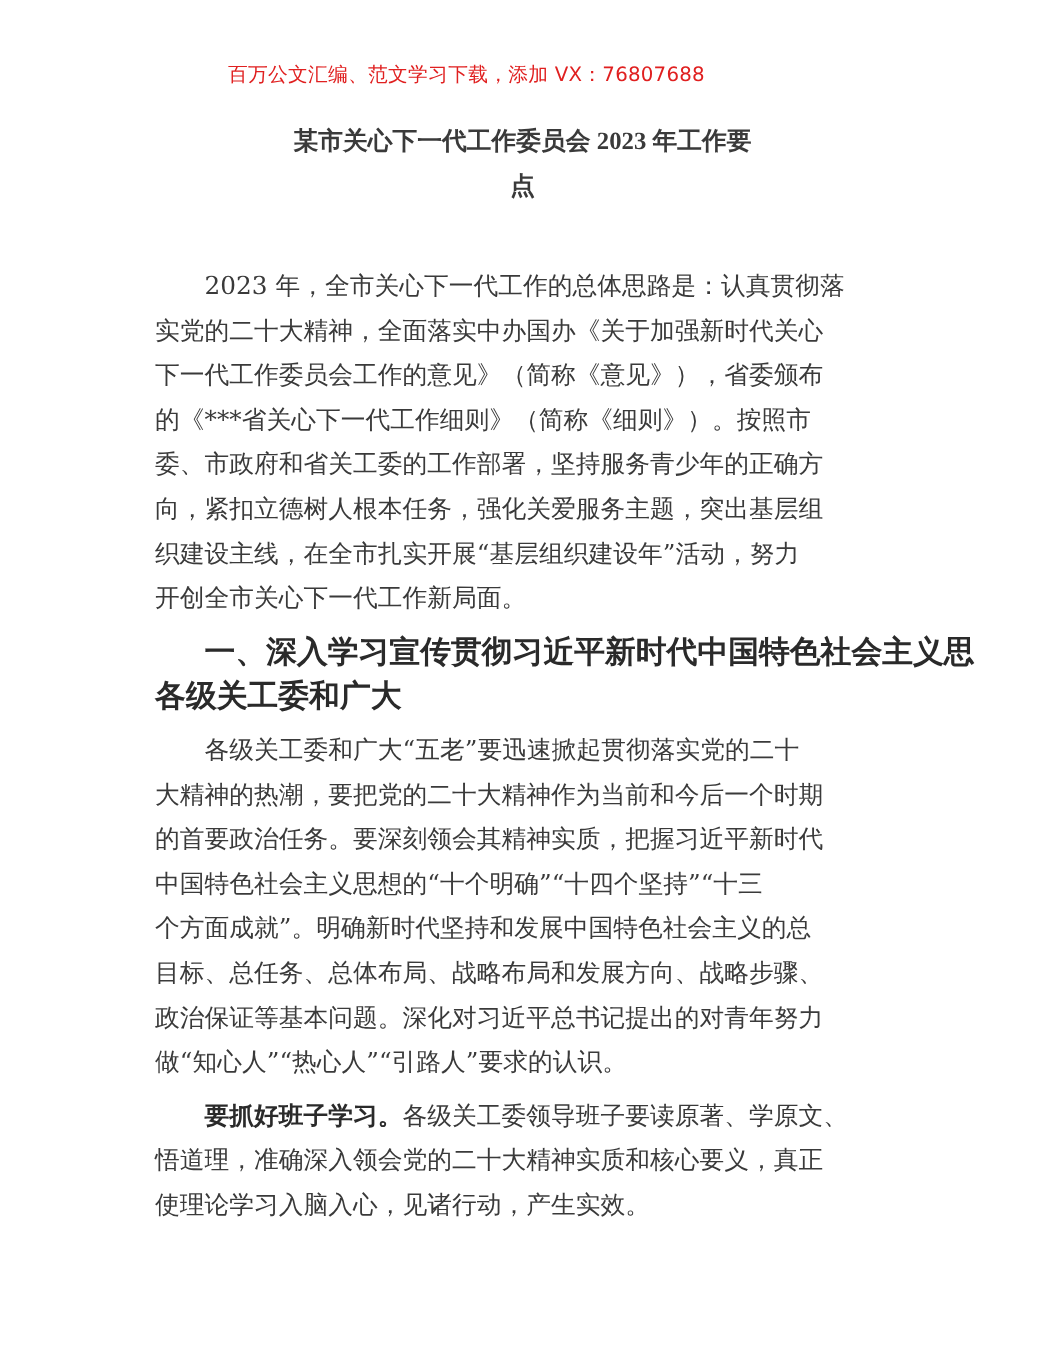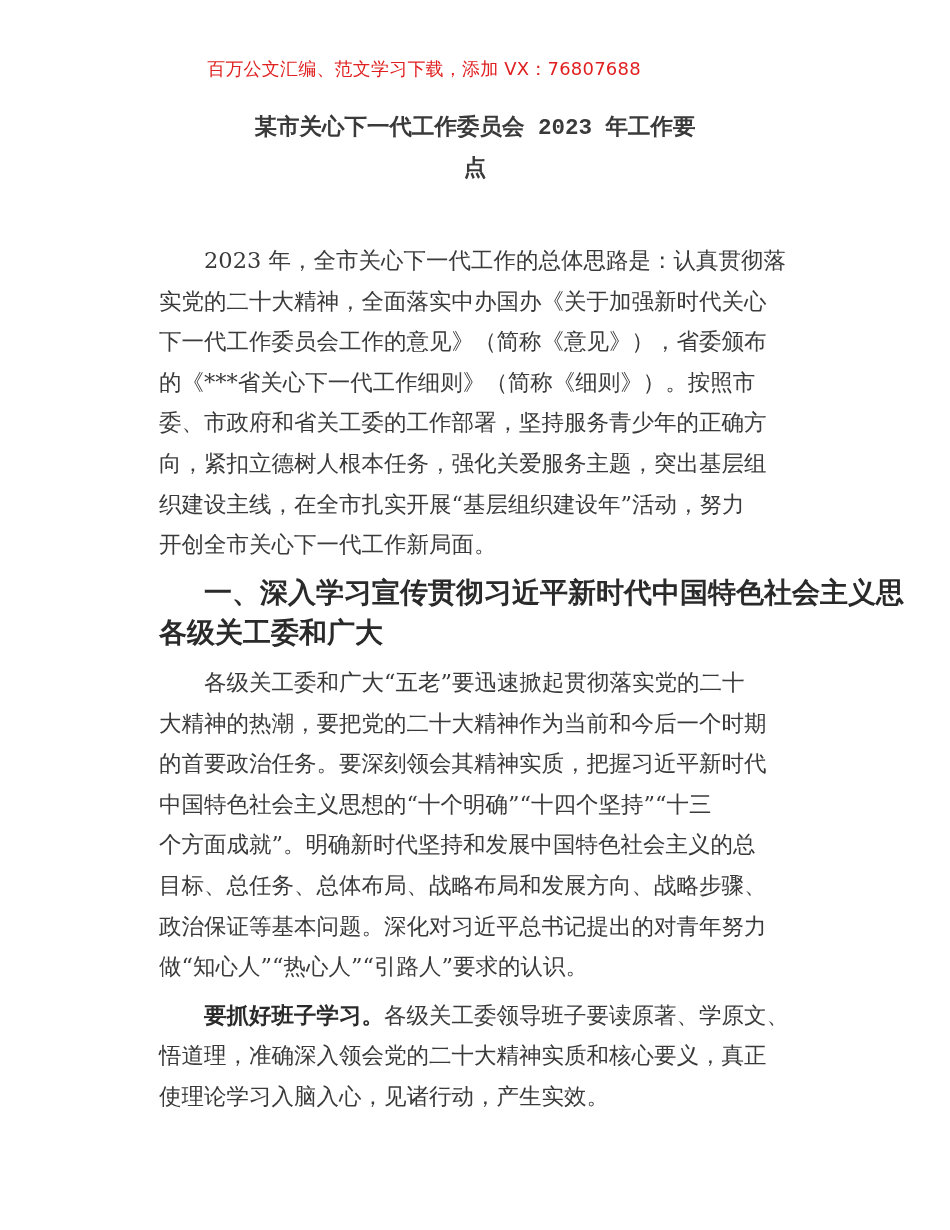--- a/index.html
+++ b/index.html
@@ -31,30 +31,30 @@
       color: #e02020;
       letter-spacing: 0.2px;
       line-height: 26px;
     }
     .title {
       position: absolute;
       top: 108px;
       left: 140px;
       width: 670px;
       text-align: center;
-      font-family: Liberation Mono, monospace;
+      font-family: Liberation Serif, serif;
       font-weight: bold;
       font-size: 30px;
       line-height: 44px;
       color: #111111;
     }
     .title .line { display: block; white-space: nowrap; }
     .body {
       position: absolute;
-      left: 159px;
+      left: 141px;
       top: 240px;
       width: 680px;
     }
     .line {
       display: block;
       white-space: nowrap;
       font-size: 22.5px;
       height: 40.6px;
       line-height: 40.6px;
       color: #3a3a3a;

